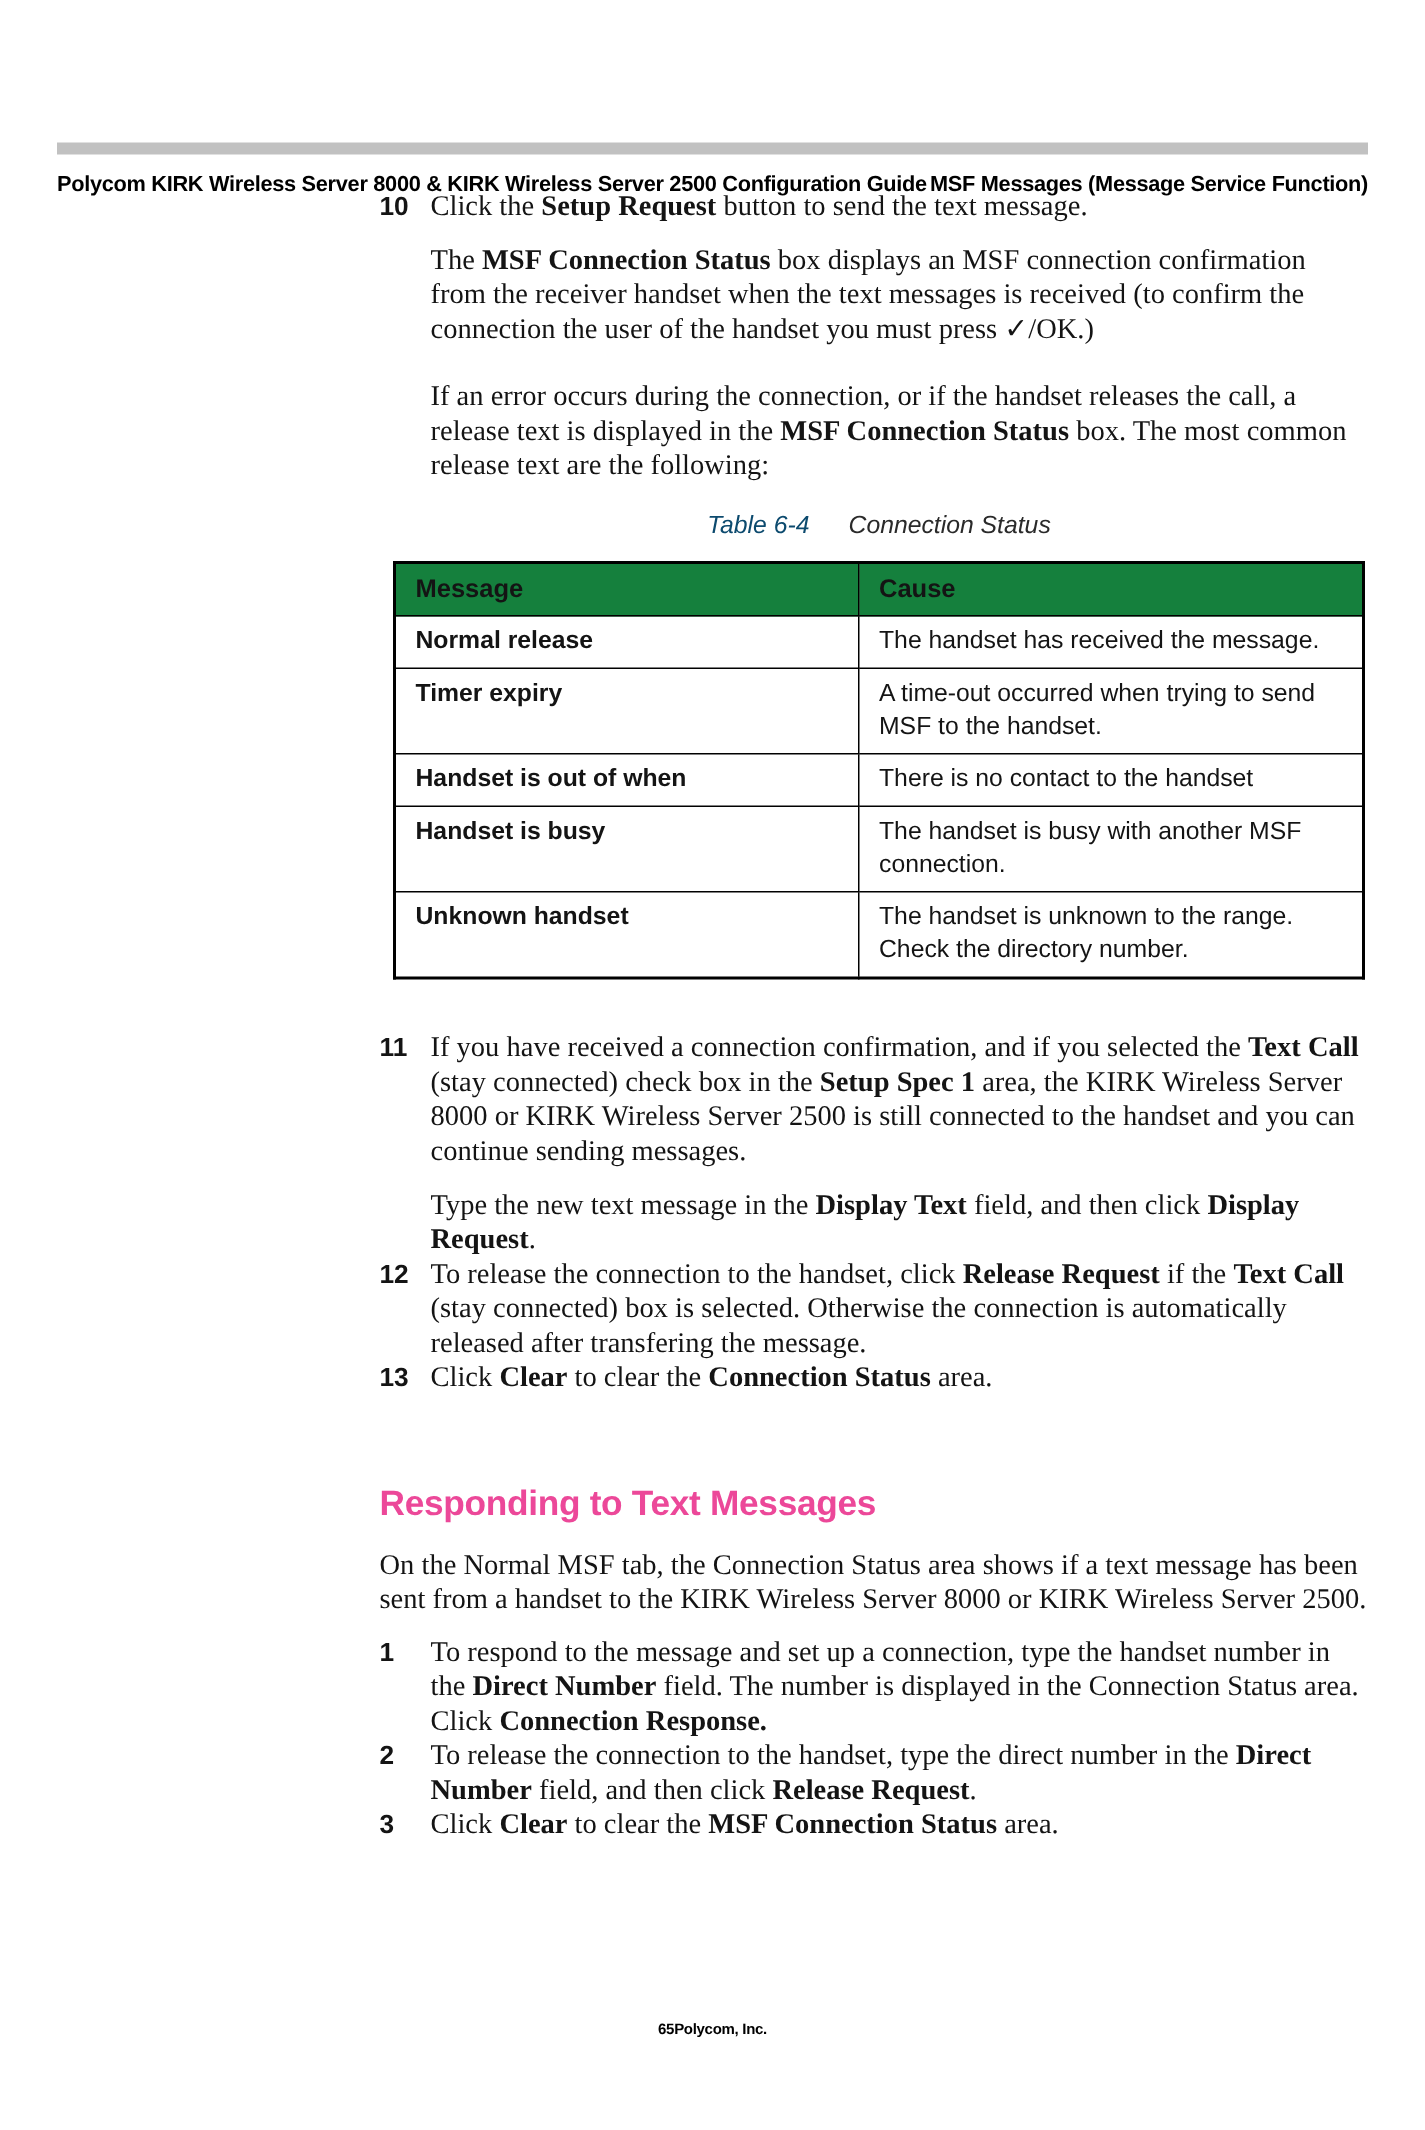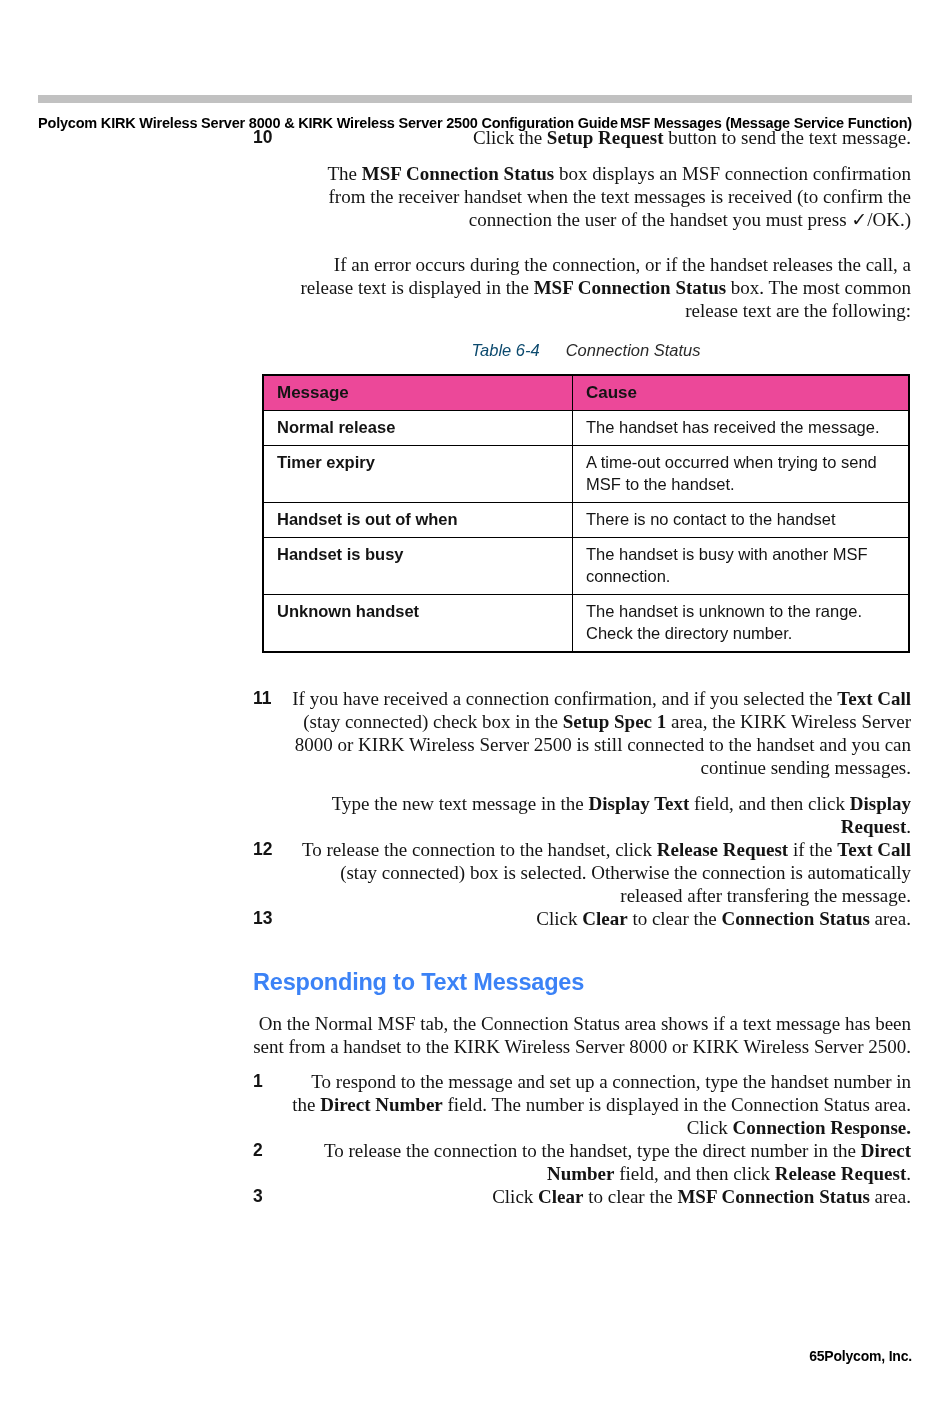--- a/index.html
+++ b/index.html
@@ -24,21 +24,21 @@
   .header-rule {
     position: absolute; top: 95px; left: 38px; right: 38px;
     height: 8px; background: #c1c1c1;
   }
 
   
   .content {
     position: absolute; top: 126px; left: 253px; width: 658px;
     font-size: 19px; line-height: 23px;
   }
-  p { margin: 0; text-align: right; }
+  p { margin: 0; }
   b { font-weight: bold; }
 
   .step { display: flex; }
   .step + .step { }
   .step-num {
     flex: none; width: 34px;
     font-family: "Liberation Sans", sans-serif;
     font-weight: bold; font-size: 17.5px; line-height: 23px;
   }
   .step-body { flex: 1; }
@@ -64,43 +64,43 @@
     font-family: "Liberation Sans", sans-serif;
     font-size: 16.5px; line-height: 22px;
     border: 2px solid #000;
   }
   .cs-table th, .cs-table td {
     border: 1px solid #000;
     text-align: left; vertical-align: top;
     padding: 5px 10px 7px 13px;
   }
   .cs-table th {
-    background: #ec4899;
+    background: #15803d;
     font-size: 17px; font-weight: bold;
     padding-top: 6px; padding-bottom: 6px;
   }
   .cs-table .col-message { width: 285px; }
   .cs-table td.msg { font-weight: bold; }
 
   
   h2.section-title {
-    margin: 38px 0 0 0;
+    margin: 58px 0 0 0;
     font-family: "Liberation Sans", sans-serif;
     font-weight: bold; font-size: 23.5px; line-height: 28px;
     letter-spacing: -0.2px;
-    color: #3b82f6;
+    color: #ec4899;
   }
   .section-intro { margin-top: 16px; }
 
   
   .page-footer {
     position: absolute; top: 1348px; left: 38px; right: 38px;
-    display: flex; justify-content: flex-end; align-items: baseline;
-    font-family: "Liberation Sans", sans-serif;
-    font-weight: bold; font-size: 14px; letter-spacing: -0.2px;
+    display: flex; justify-content: center; align-items: baseline;
+    font-family: "Liberation Sans", sans-serif;
+    font-weight: bold; font-size: 10px; letter-spacing: -0.2px;
     color: #000;
   }
 </style>
 </head>
 <body>
 
 <div class="page-header">
   <span>Polycom KIRK Wireless Server 8000 &amp; KIRK Wireless Server 2500 Configuration Guide</span>
   <span>MSF Messages (Message Service Function)</span>
 </div>

